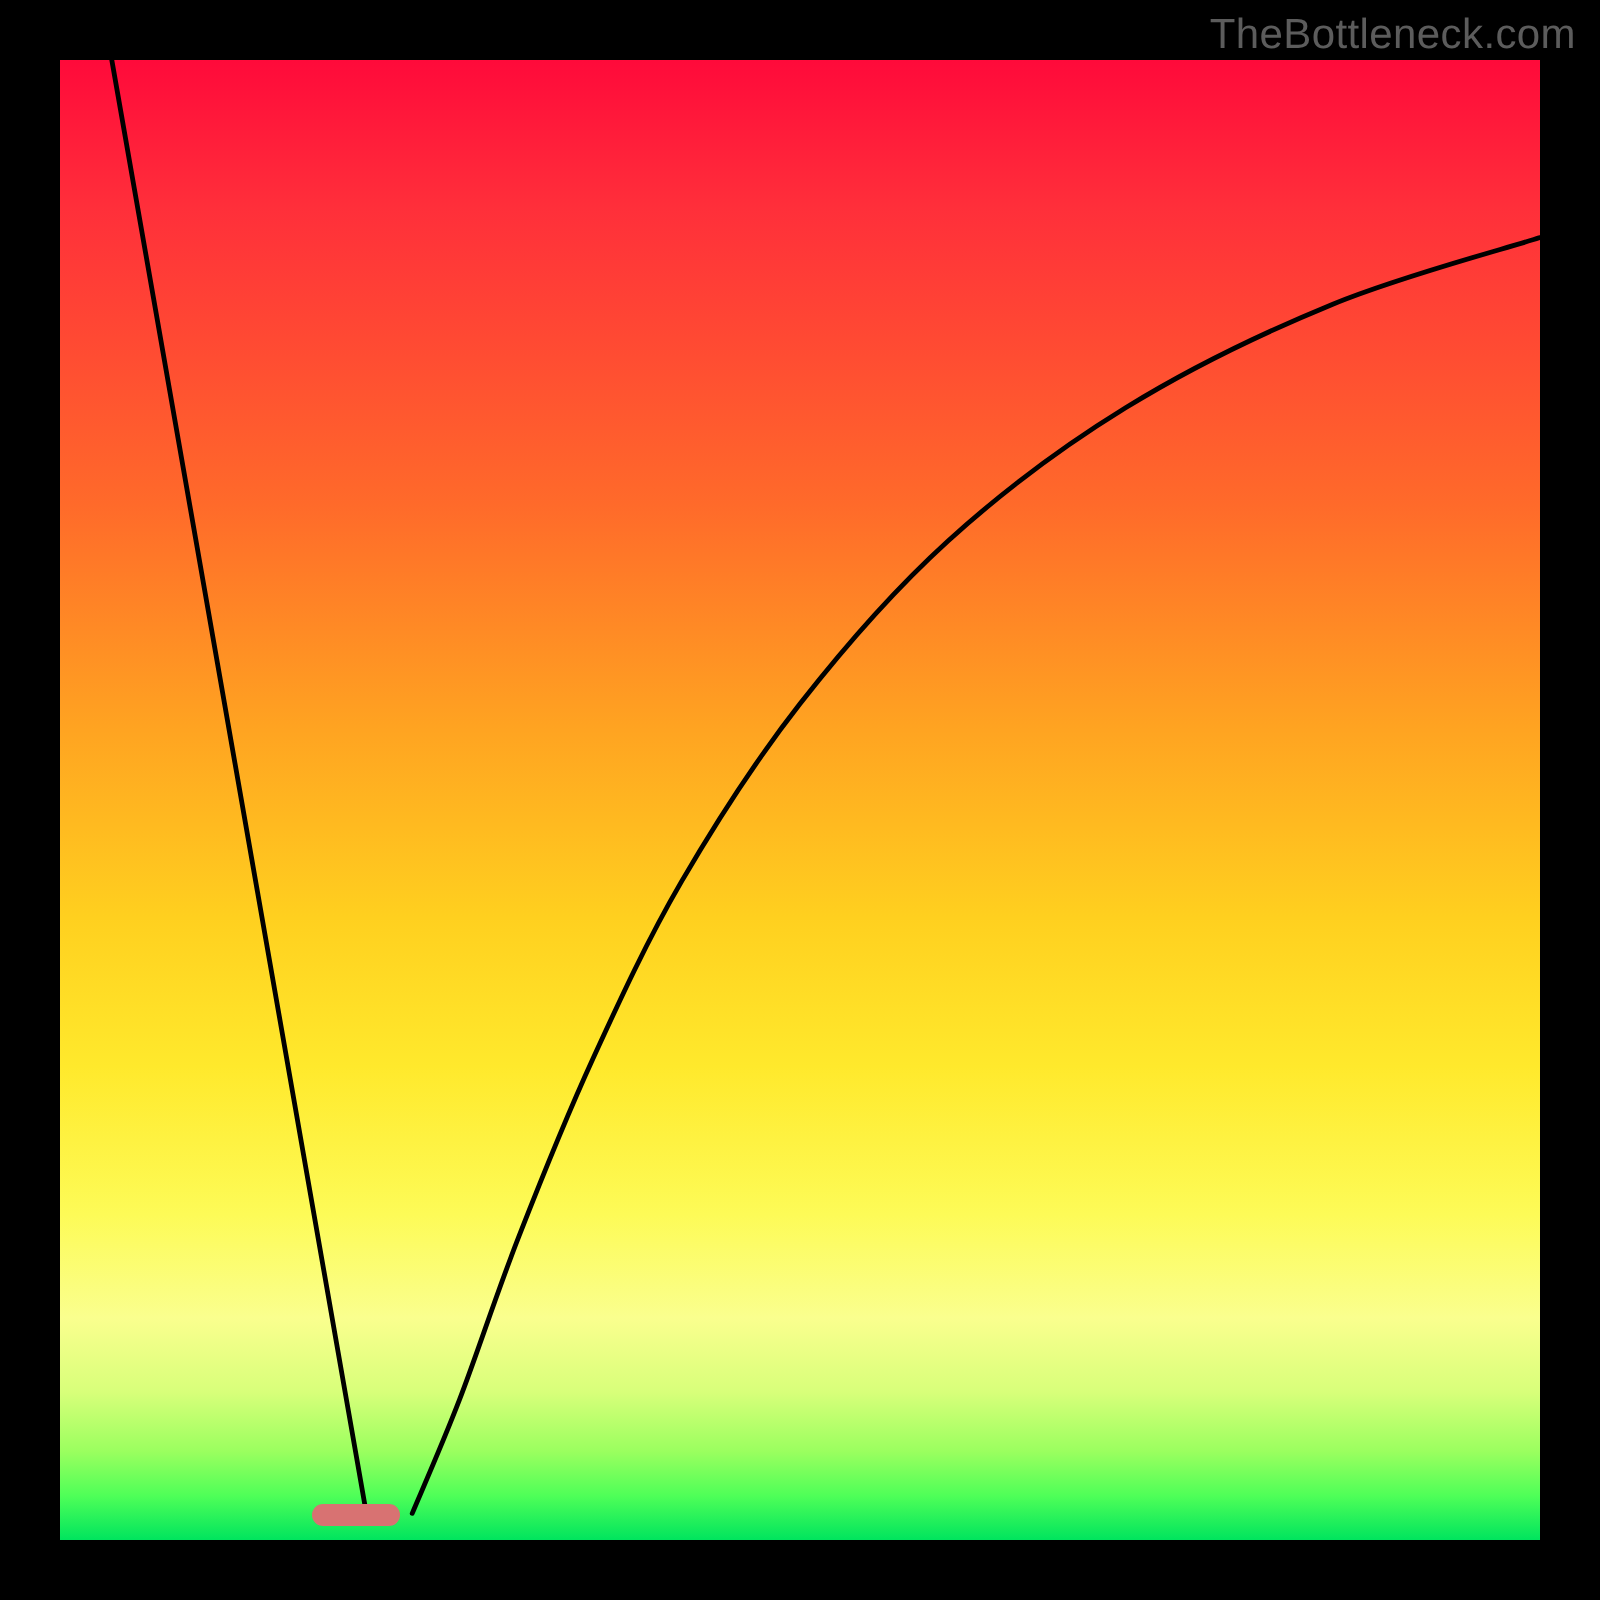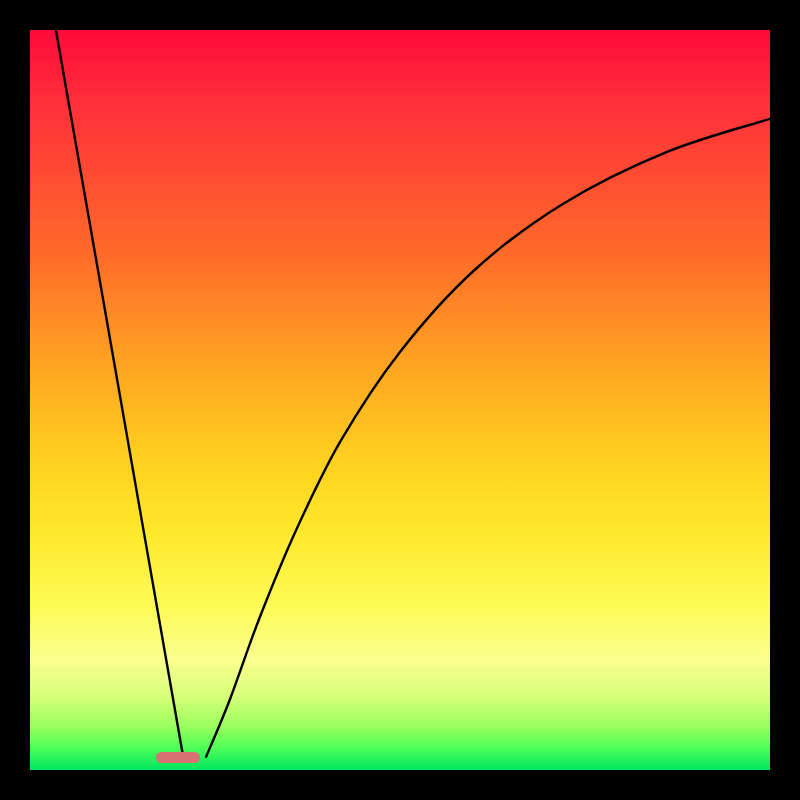--- a/index.html
+++ b/index.html
@@ -73,14 +73,15 @@
 
     <svg class="curve" viewBox="0 0 740 740" preserveAspectRatio="none">
       <path d="M 25.900000000000002 0 L 153.17999999999998 726.68" id="path-left" fill="none" stroke="#000" stroke-width="2.4" stroke-linecap="round"></path>
       <path d="M 176.12 726.68 C 180.06666666666666 717.1833333333333, 190.92000000000002 692.7633333333333, 199.8 669.7 C 208.68 646.6366666666668, 218.3 616.6666666666667, 229.4 588.3000000000001 C 240.5 559.9333333333334, 252.83333333333331 529.1000000000001, 266.4 499.50000000000006 C 279.96666666666664 469.90000000000003, 293.53333333333336 440.29999999999995, 310.8 410.69999999999993 C 328.06666666666666 381.0999999999999, 347.8 350.2666666666667, 370 321.90000000000003 C 392.2 293.53333333333336, 416.8666666666667 265.16666666666663, 444 240.49999999999997 C 471.1333333333333 215.8333333333333, 500.7333333333333 193.6333333333333, 532.8 173.89999999999998 C 564.8666666666666 154.16666666666666, 601.8666666666667 136.28333333333336, 636.4 122.10000000000002 C 670.9333333333333 107.91666666666669, 722.7333333333333 94.35, 740 88.8" id="path-right" fill="none" stroke="#000" stroke-width="2.4" stroke-linecap="round"></path>
     </svg>
 
     <div class="marker" id="marker" style="left: 125.8px; width: 44.4px; top: 721.68px; background: rgb(216, 114, 114);"></div>
 
   </div>
 
+  <div class="watermark">TheBottleneck.com</div>
 
 </div>
 
 </body></html>

